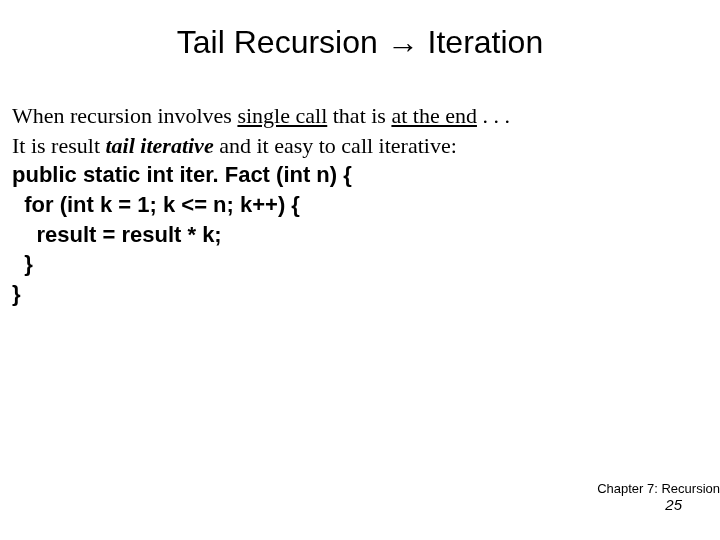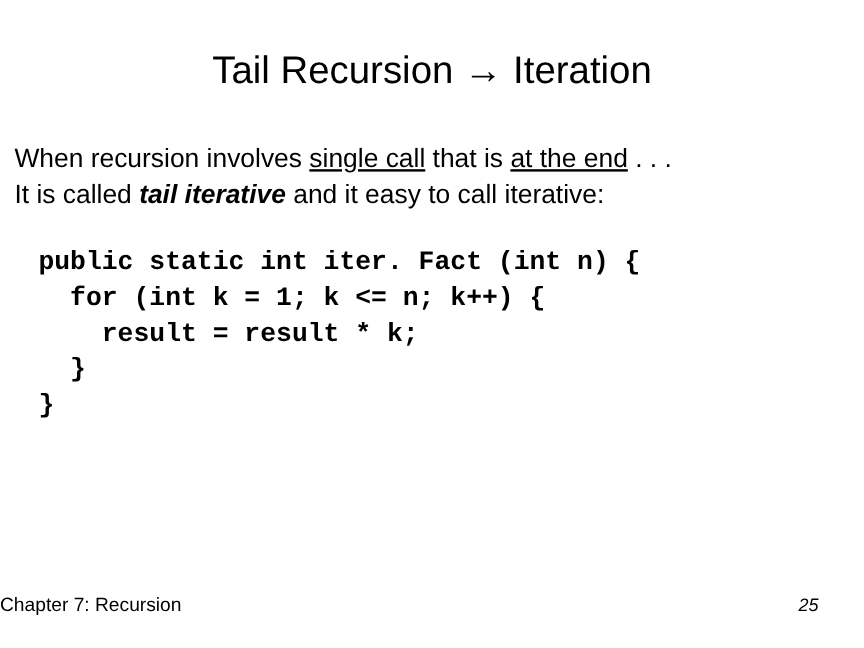--- a/index.html
+++ b/index.html
@@ -8,71 +8,70 @@
     height: 540px;
     background: #ffffff;
     font-family: Arial, Helvetica, sans-serif;
     color: #000;
     position: relative;
     overflow: hidden;
   }
   .slide {
     width: 100%;
     height: 100%;
-    padding: 40px 12px 20px 12px;
+    padding: 24px 12px 20px 12px;
     position: relative;
   }
   .title {
     text-align: center;
     font-size: 32px;
     font-weight: normal;
     margin-bottom: 40px;
     letter-spacing: 0px;
   }
   .body-text {
     font-size: 22px;
     line-height: 1.35;
-    margin-bottom: 28px;
+    font-family: Liberation Serif, serif;
   }
   .underline { text-decoration: underline; }
   .bolditalic { font-style: italic; font-weight: bold; }
   .code {
-    font-family: Liberation Mono, monospace;
+    font-family: Liberation Sans, sans-serif;
     font-size: 22px;
     font-weight: bold;
     line-height: 1.35;
     white-space: pre;
-    margin-left: 20px;
   }
   .footer {
     position: absolute;
-    bottom: 26px;
+    bottom: 44px;
     left: 0;
     width: 100%;
-    text-align: left;
-    font-size: 16px;
+    text-align: right;
+    font-size: 13px;
   }
   .pagenum {
     position: absolute;
     bottom: 27px;
     right: 38px;
     font-size: 15px;
     font-style: italic;
   }
 </style>
 </head>
 <body>
 
 <div class="slide">
 
   <h1 class="title">Tail Recursion → Iteration</h1>
 
   <div class="body-text">
     <span>When recursion involves </span><span class="underline">single call</span><span> that is </span><span class="underline">at the end</span><span> . . .</span><br>
-    <span>It is called </span><span class="bolditalic">tail iterative</span><span> and it easy to call iterative:</span>
+    <span>It is result </span><span class="bolditalic">tail iterative</span><span> and it easy to call iterative:</span>
   </div>
 
   <div class="code"><div>public static int iter. Fact (int n) {</div><div>  for (int k = 1; k &lt;= n; k++) {</div><div>    result = result * k;</div><div>  }</div><div>}</div></div>
 
   <div class="footer">Chapter 7: Recursion</div>
   <div class="pagenum">25</div>
 
 </div>
 
 </body></html>

